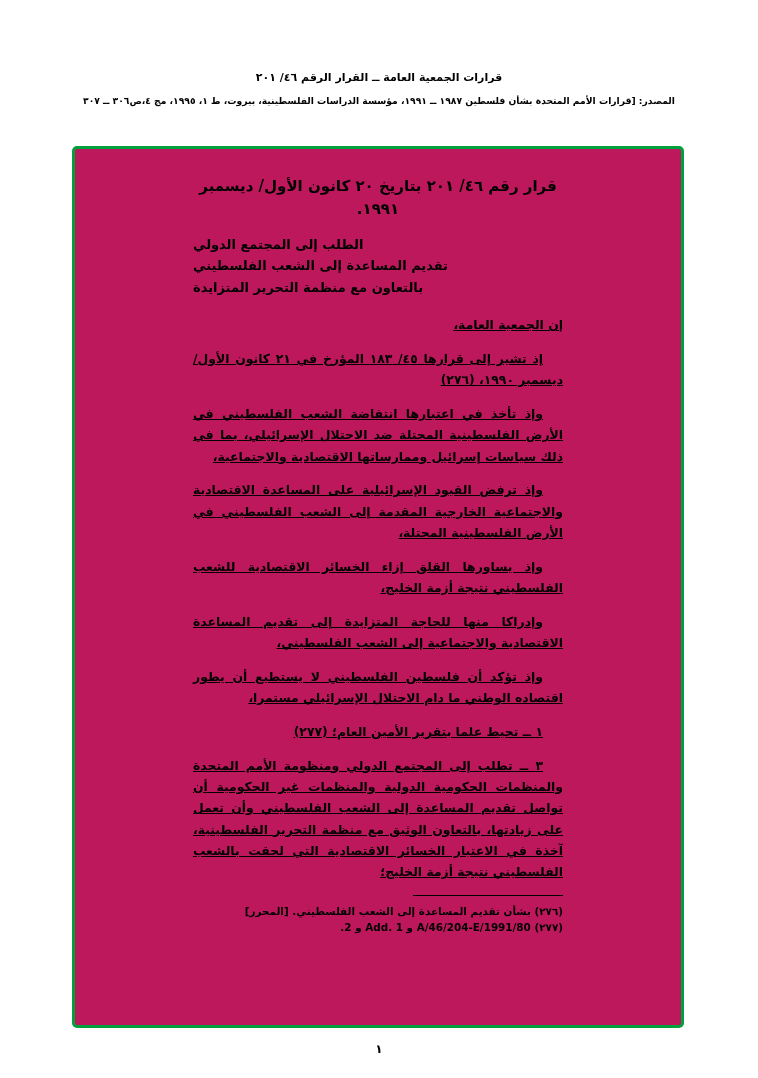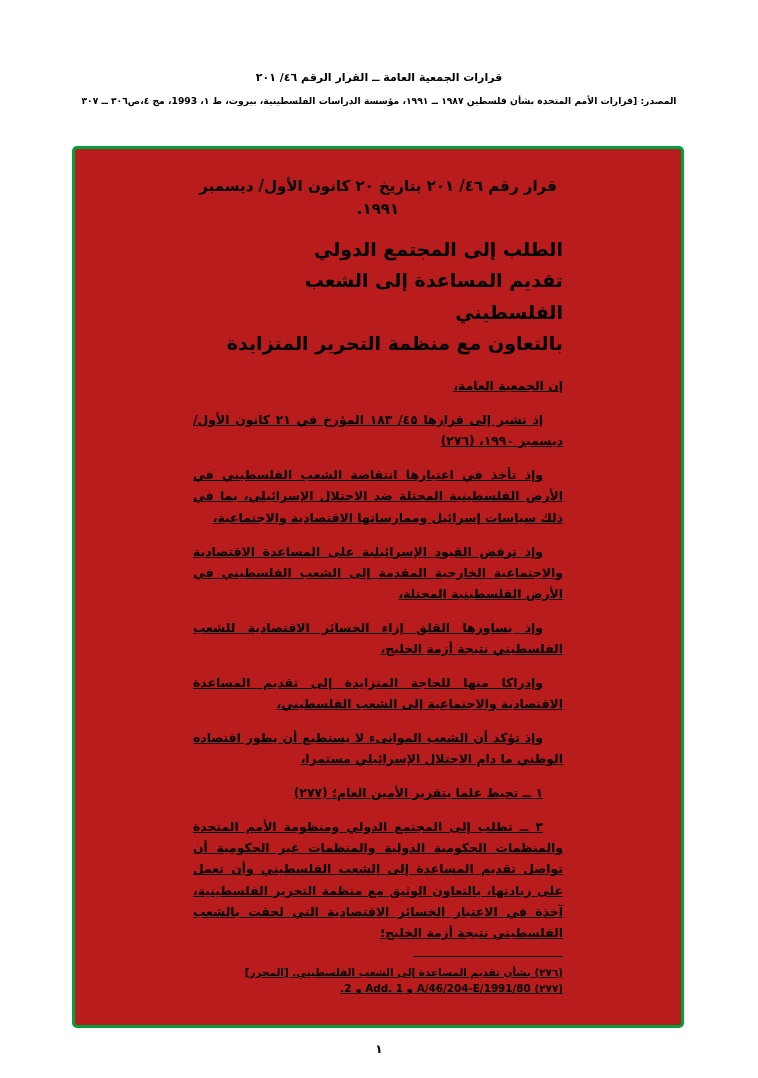--- a/index.html
+++ b/index.html
@@ -44,42 +44,42 @@
   }
   .frame {
     position: absolute;
     top: 146px;
     left: 72px;
     width: 612px;
     height: 882px;
     border: 3px solid #00a03c;
     border-radius: 5px;
     box-sizing: border-box;
-    background: #b91c1c;
+    background: #be185d;
   }
   .frame-inner {
     position: absolute;
     top: 26px;
     left: 0;
     right: 0;
     bottom: 0;
     padding: 0 118px 0 118px;
     direction: rtl;
   }
   .res-heading {
     font-size: 15px;
     font-weight: bold;
     text-align: center;
     line-height: 1.5;
     margin-bottom: 14px;
   }
   .res-subtitle {
-    font-size: 19px;
+    font-size: 13px;
     font-weight: bold;
-    text-align: right;
+    text-align: left;
     line-height: 1.65;
     margin-bottom: 16px;
   }
   .body-text {
     font-size: 12.4px;
     line-height: 1.72;
     text-align: justify;
     text-justify: inter-word;
     margin-bottom: 8px;
     font-weight: bold;
@@ -95,60 +95,59 @@
     border-top: 1px solid #000;
     height: 0;
     margin-bottom: 7px;
   }
   .footnote {
     font-size: 10.4px;
     line-height: 1.6;
     text-align: right;
     font-weight: bold;
     direction: rtl;
-    text-decoration: underline;
   }
   .page-number {
     position: absolute;
     bottom: 22px;
     left: 0;
     width: 758px;
     text-align: center;
     font-size: 12px;
     font-weight: bold;
   }
 </style>
 </head>
 <body>
 
 <div class="page">
 
   <div class="header-block">
     <div class="doc-title">قرارات الجمعية العامة ــ القرار الرقم ٤٦/ ٢٠١</div>
-    <div class="doc-source">المصدر: [قرارات الأمم المتحدة بشأن فلسطين ١٩٨٧ ــ ١٩٩١، مؤسسة الدراسات الفلسطينية، بيروت، ط ١، 1993، مج ٤،ص٣٠٦ ــ ٣٠٧</div>
+    <div class="doc-source">المصدر: [قرارات الأمم المتحدة بشأن فلسطين ١٩٨٧ ــ ١٩٩١، مؤسسة الدراسات الفلسطينية، بيروت، ط ١، ١٩٩٥، مج ٤،ص٣٠٦ ــ ٣٠٧</div>
   </div>
 
   <div class="frame">
     <div class="frame-inner">
 
       <div class="res-heading">قرار رقم ٤٦/ ٢٠١ بتاريخ ٢٠ كانون الأول/ ديسمبر ١٩٩١.</div>
 
       <div class="res-subtitle">
         <div>الطلب إلى المجتمع الدولي</div>
         <div>تقديم المساعدة إلى الشعب الفلسطيني</div>
         <div>بالتعاون مع منظمة التحرير المتزايدة</div>
       </div>
 
       <p class="body-text">إن الجمعية العامة،</p>
       <p class="body-text indent">إذ تشير إلى قرارها ٤٥/ ١٨٣ المؤرخ في ٢١ كانون الأول/ ديسمبر ١٩٩٠، (٢٧٦)</p>
       <p class="body-text indent">وإذ تأخذ في اعتبارها انتفاضة الشعب الفلسطيني في الأرض الفلسطينية المحتلة ضد الاحتلال الإسرائيلي، بما في ذلك سياسات إسرائيل وممارساتها الاقتصادية والاجتماعية،</p>
       <p class="body-text indent">وإذ ترفض القيود الإسرائيلية على المساعدة الاقتصادية والاجتماعية الخارجية المقدمة إلى الشعب الفلسطيني في الأرض الفلسطينية المحتلة،</p>
       <p class="body-text indent">وإذ يساورها القلق إزاء الخسائر الاقتصادية للشعب الفلسطيني نتيجة أزمة الخليج،</p>
       <p class="body-text indent">وإدراكا منها للحاجة المتزايدة إلى تقديم المساعدة الاقتصادية والاجتماعية إلى الشعب الفلسطيني،</p>
-      <p class="body-text indent">وإذ تؤكد أن الشعب الموانىء لا يستطيع أن يطور اقتصاده الوطني ما دام الاحتلال الإسرائيلي مستمرا،</p>
+      <p class="body-text indent">وإذ تؤكد أن فلسطين الفلسطيني لا يستطيع أن يطور اقتصاده الوطني ما دام الاحتلال الإسرائيلي مستمرا،</p>
       <p class="body-text indent">١ ــ تحيط علما بتقرير الأمين العام؛ (٢٧٧)</p>
       <p class="body-text indent">٣ ــ تطلب إلى المجتمع الدولي ومنظومة الأمم المتحدة والمنظمات الحكومية الدولية والمنظمات غير الحكومية أن تواصل تقديم المساعدة إلى الشعب الفلسطيني وأن تعمل على زيادتها، بالتعاون الوثيق مع منظمة التحرير الفلسطينية، آخذة في الاعتبار الخسائر الاقتصادية التي لحقت بالشعب الفلسطيني نتيجة أزمة الخليج؛</p>
 
       <hr class="footnote-rule">
       <div class="footnote">(٢٧٦) بشأن تقديم المساعدة إلى الشعب الفلسطيني. [المحرر]</div>
       <div class="footnote">(٢٧٧) A/46/204-E/1991/80 و Add. 1 و 2.</div>
 
     </div>
   </div>
 

